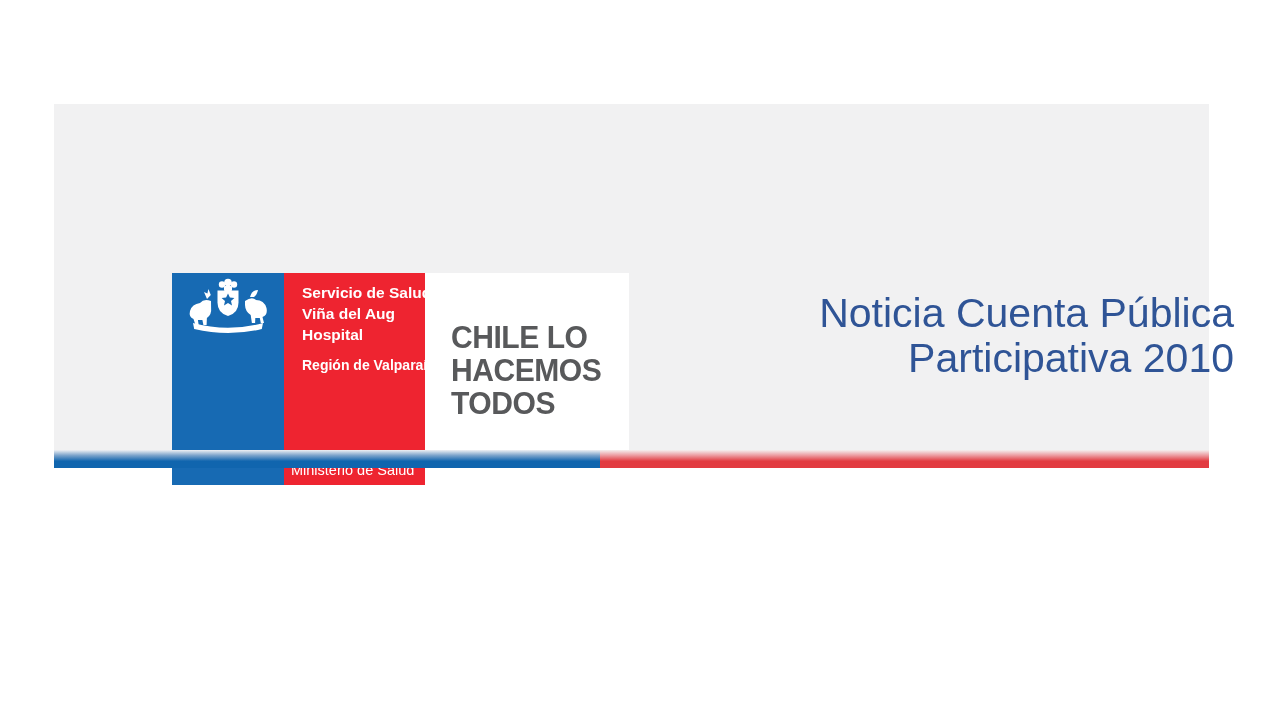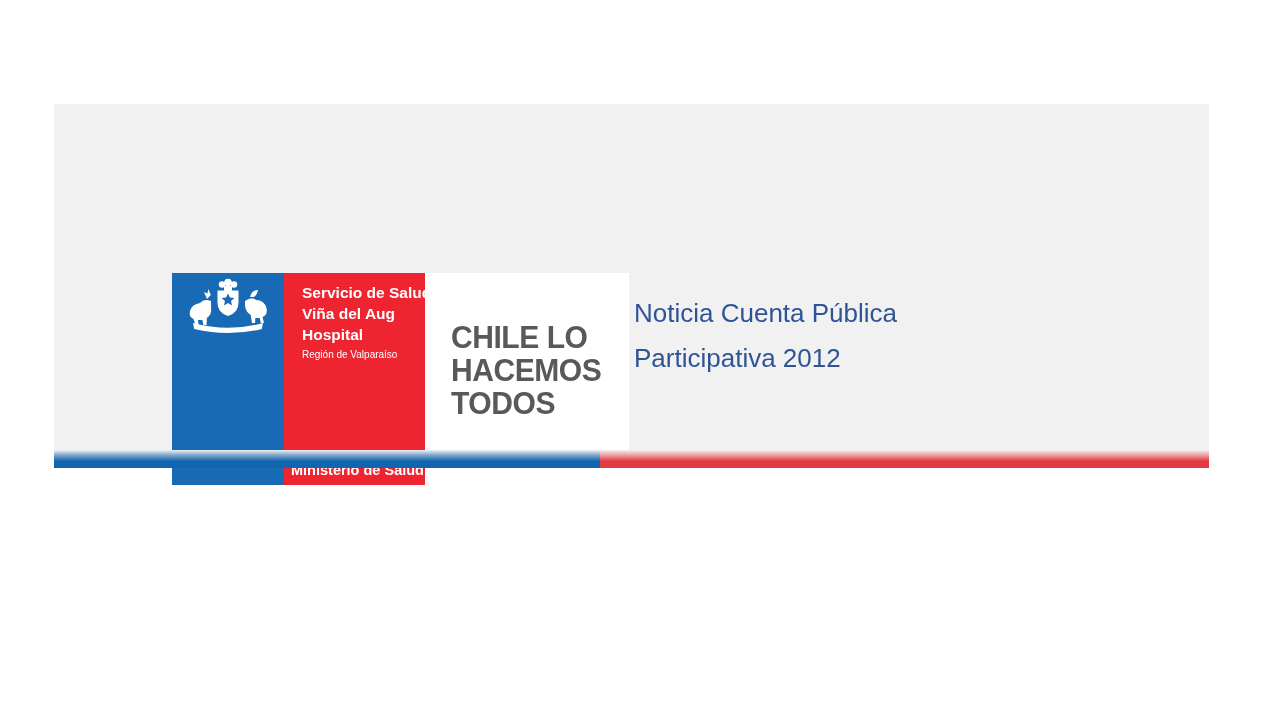--- a/index.html
+++ b/index.html
@@ -54,31 +54,31 @@
     box-sizing: border-box;
     padding: 9px 0 0 18px;
   }
   .service-line {
     font-size: 15.5px;
     line-height: 21px;
     font-weight: bold;
     white-space: nowrap;
   }
   .region-label {
-    font-size: 10px;
-    font-weight: normal;
-    margin-top: 4px;
+    font-size: 14px;
+    font-weight: bold;
+    margin-top: 12px;
     white-space: nowrap;
   }
   .ministry-label {
     position: absolute;
     left: 7px;
     bottom: 7px;
     font-size: 14.5px;
-    font-weight: bold;
+    font-weight: normal;
     white-space: nowrap;
     margin-top: 23px;
   }
   .logo-white-panel {
     width: 204px;
     height: 100%;
     background: #ffffff;
     box-sizing: border-box;
     padding: 48px 0 0 26px;
   }
@@ -94,23 +94,23 @@
     letter-spacing: -0.5px;
     white-space: nowrap;
   }
 
   
   .slide-title {
     position: absolute;
     left: 580px;
     top: 187px;
     width: 600px;
-    text-align: left;
+    text-align: right;
     color: #2f5496;
-    font-size: 26px;
+    font-size: 41px;
     line-height: 45px;
   }
   .title-line {
     white-space: nowrap;
   }
 
   
   .footer-bar-blue {
     position: absolute;
     left: 54px;
@@ -172,19 +172,19 @@
         <div class="slogan-line">CHILE LO</div>
         <div class="slogan-line">HACEMOS</div>
         <div class="slogan-line">TODOS</div>
       </div>
     </div>
 
   </div>
 
   <div class="slide-title">
     <div class="title-line">Noticia Cuenta Pública</div>
-    <div class="title-line">Participativa 2012</div>
+    <div class="title-line">Participativa 2010</div>
   </div>
 
 </div>
 
 <div class="footer-bar-blue"></div>
 <div class="footer-bar-red"></div>
 
 </body></html>

